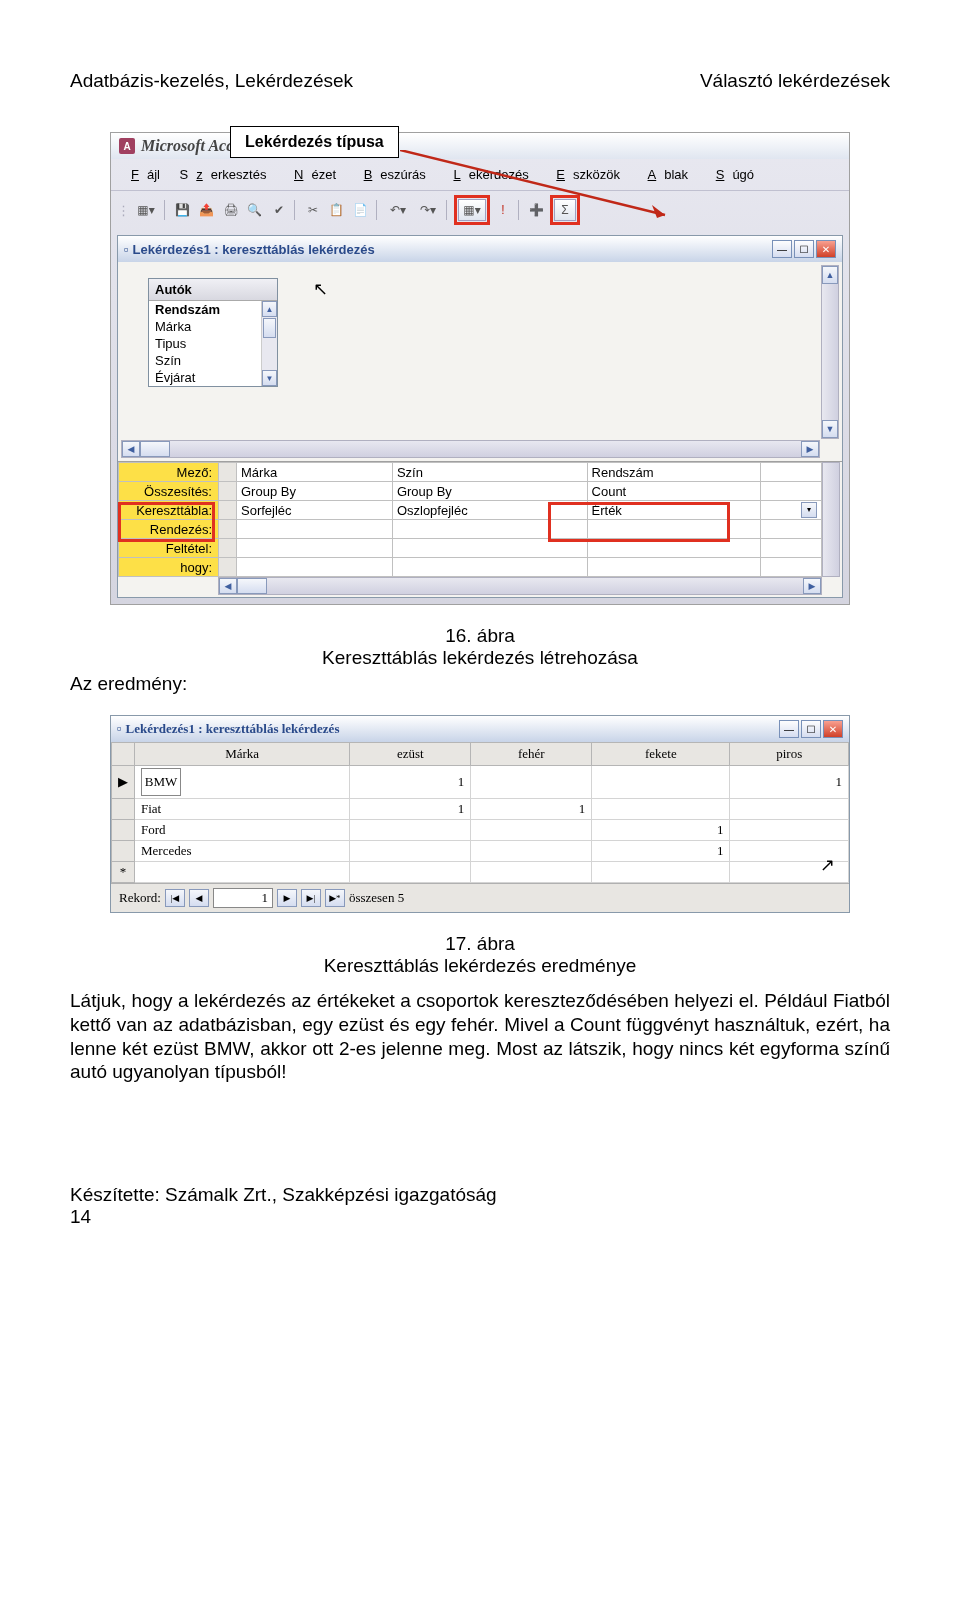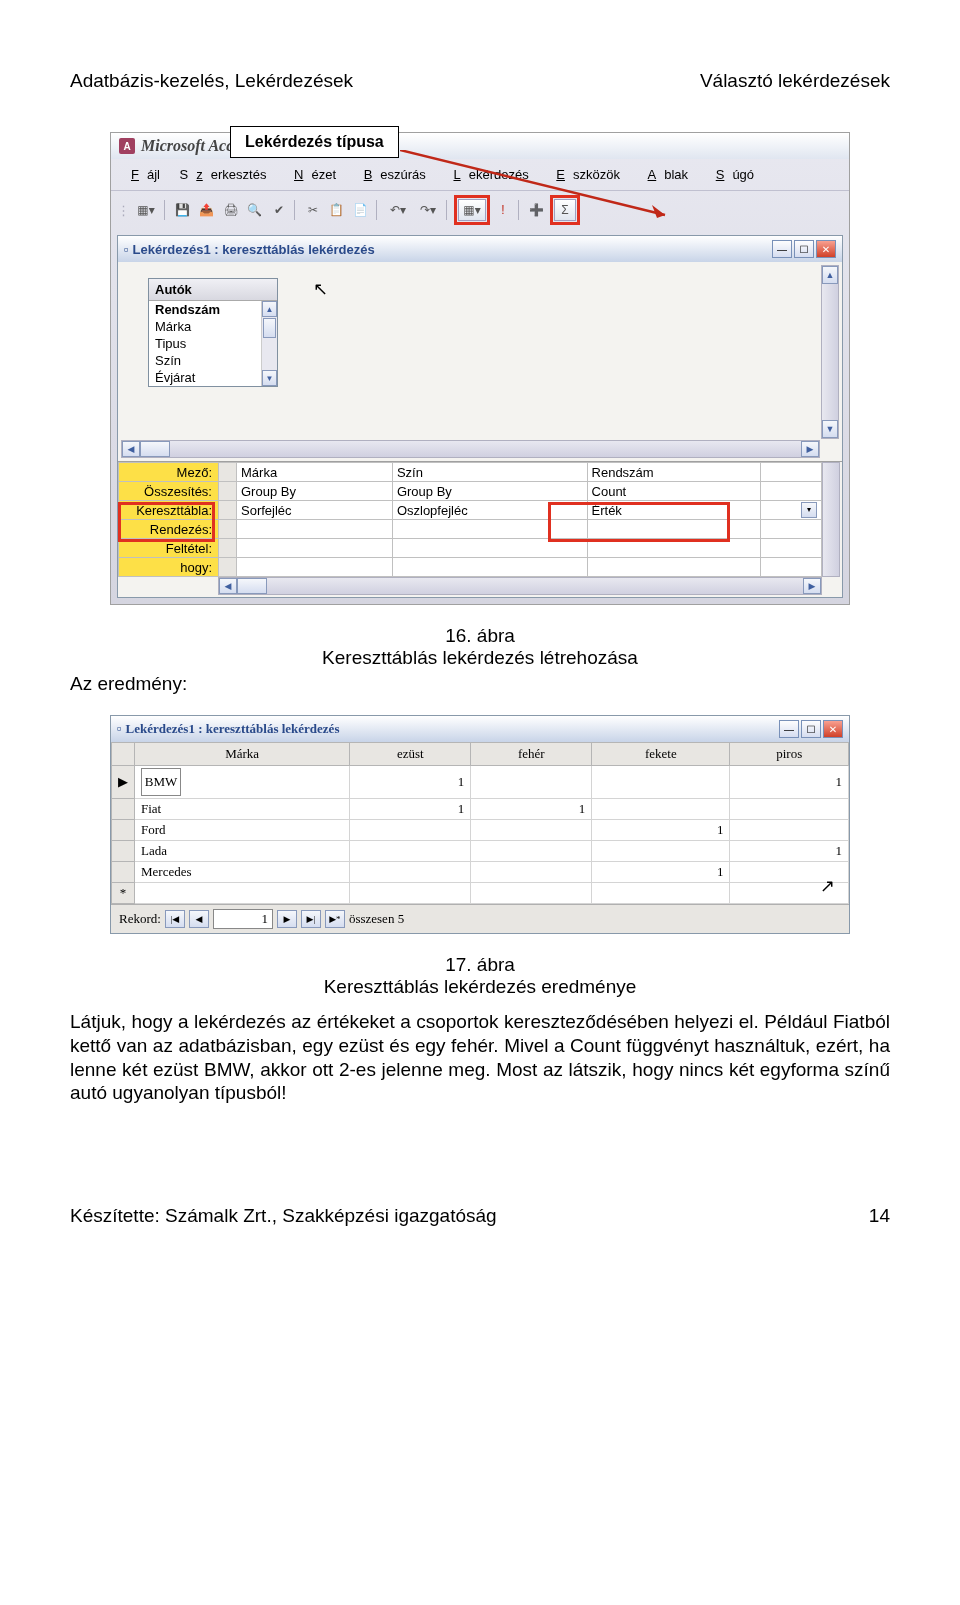--- a/index.html
+++ b/index.html
@@ -91,21 +91,21 @@
   .result-table td { border: 1px solid #d4d4d4; padding: 2px 6px; text-align: right; height:20px;}
   .result-table td.left { text-align: left; }
   .result-table td.selcol { background:#e8e6e2; width:22px; text-align:center; border:1px solid #b5b5b5;}
   .boxed{ border:1px solid #888; padding:5px 2px; display:inline-block; min-width:40px; text-align:center;}
   .nav-bar{ padding:4px 8px; display:flex; align-items:center; gap:4px; background:#e8e6e2; border-top:1px solid #b0b0b0;}
   .nav-btn{ width:20px; height:18px; background:linear-gradient(#f5f7fb,#d5ddf0); border:1px solid #8899bb; display:inline-flex; align-items:center; justify-content:center; font-size:9px;}
   .nav-input{ width:60px; border:1px solid #888; text-align:right; padding:1px 4px; background:#fff;}
   .cursor-arrow{ position:absolute; right:14px; bottom:36px; font-size:18px; transform: scaleX(-1);}
   
   .body-text { font-size: 19px; text-align: justify; margin: 12px 0 100px 0; line-height: 1.25;}
-  .footer-row { display: flex; justify-content: space-between; font-size: 19px; border-top: 0; }
+  .footer-row { display: flex; justify-content: space-between; font-size: 19px; border-top: 0; flex-direction: column; }
 </style>
 </head>
 <body>
 
 <div class="page">
   <div class="header-row">
     <div>Adatbázis-kezelés, Lekérdezések</div>
     <div>Választó lekérdezések</div>
   </div>
 
@@ -323,28 +323,20 @@
       <tr>
         <td class="selcol"></td>
         <td class="left">Ford</td>
         <td></td>
         <td></td>
         <td>1</td>
         <td></td>
       </tr>
       <tr>
         <td class="selcol"></td>
-        <td class="left">Lada</td>
-        <td></td>
-        <td></td>
-        <td></td>
-        <td>1</td>
-      </tr>
-      <tr>
-        <td class="selcol"></td>
         <td class="left">Mercedes</td>
         <td></td>
         <td></td>
         <td>1</td>
         <td></td>
       </tr>
       <tr>
         <td class="selcol">*</td>
         <td class="left"></td>
             <td></td>

